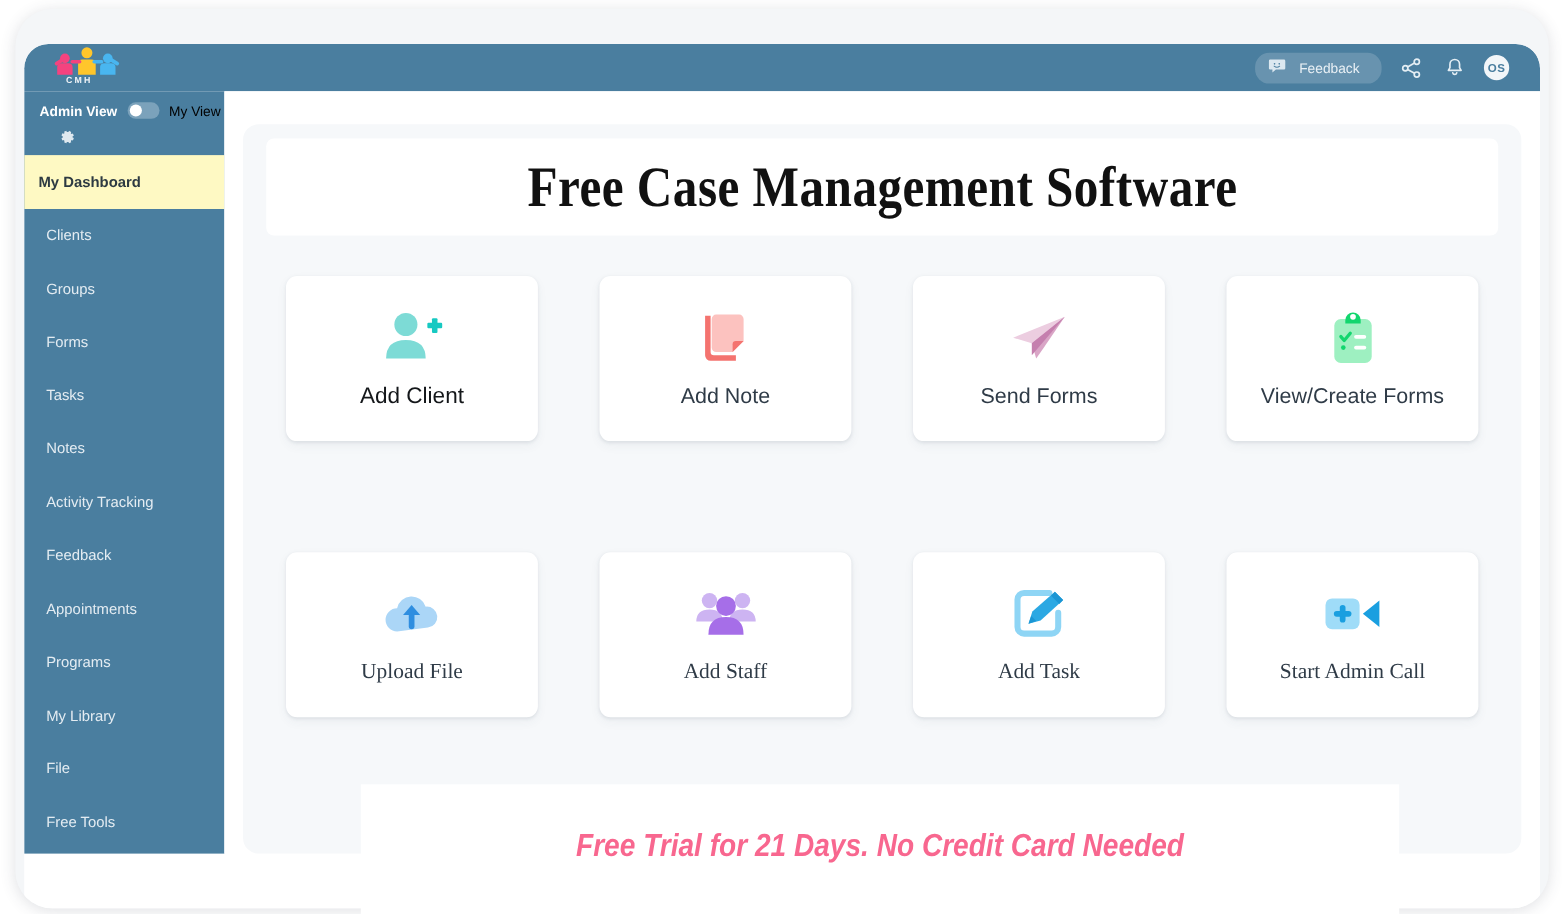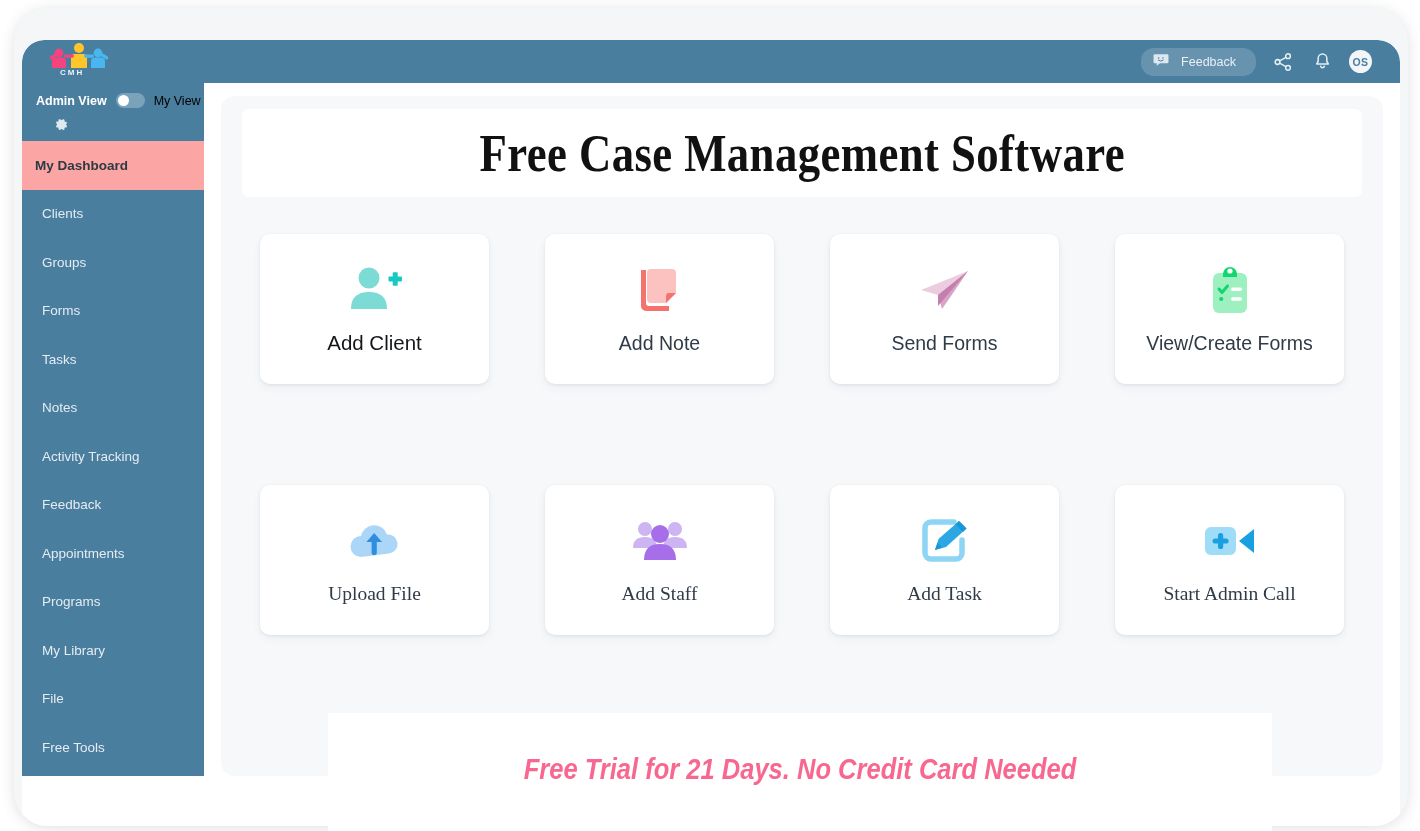--- a/index.html
+++ b/index.html
@@ -151,34 +151,34 @@
   #nav { position: absolute; left: 0; top: 58px; width: 100%; }
   .nav-item {
     height: 48.5px;
     display: flex;
     align-items: center;
     padding-left: 20px;
     color: #e4ecf2;
     font-size: 13.5px;
   }
   .nav-item.active {
-    background: #fca5a5;
+    background: #fef9c3;
     color: #2d3a42;
     font-weight: 600;
     padding-left: 13px;
   }
 
   
   #main {
     position: absolute;
     left: 182px; top: 43px;
     width: 1196px;
     height: 693px;
     background: #ffffff;
-    padding: 13px 17px 0 17px;
+    padding: 30px 17px 0 17px;
   }
   #content-panel {
     width: 100%;
     height: 100%;
     background: #f6f8fa;
     border-radius: 14px;
     padding: 13px 21px 0 21px;
     position: relative;
   }
 

